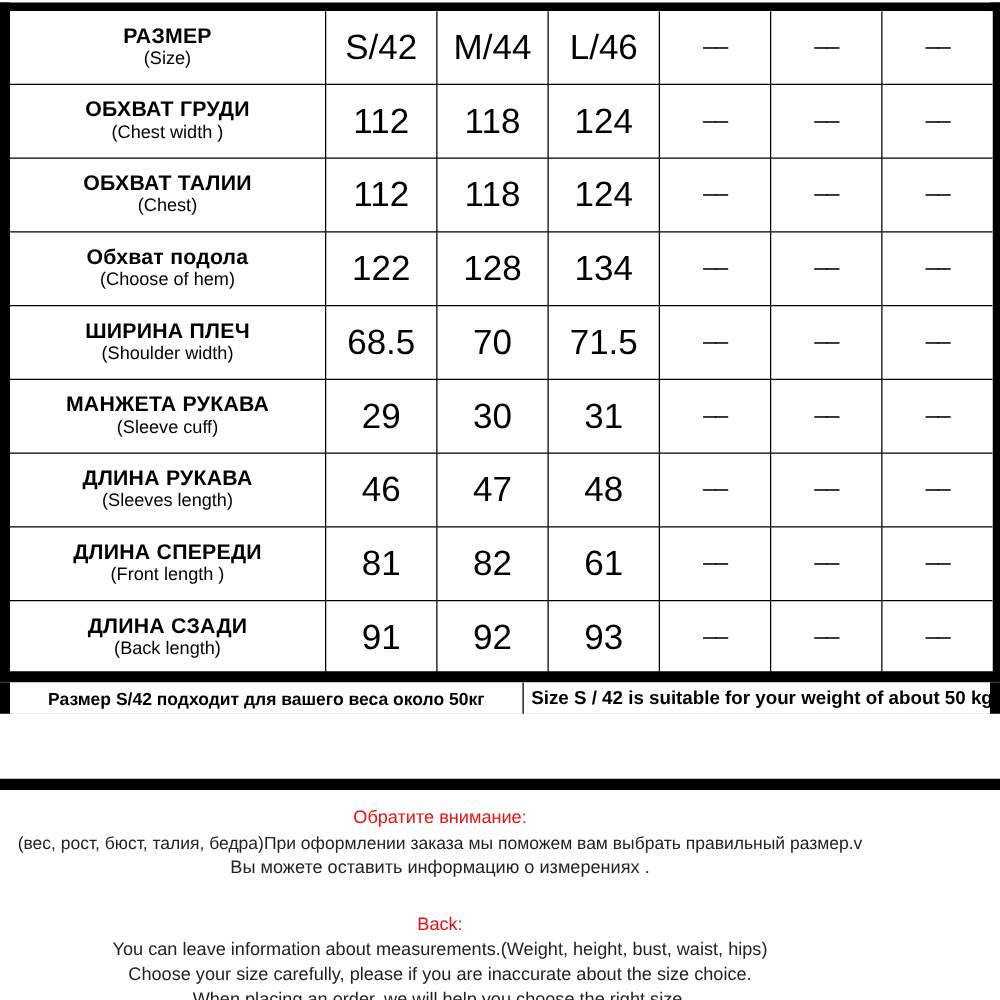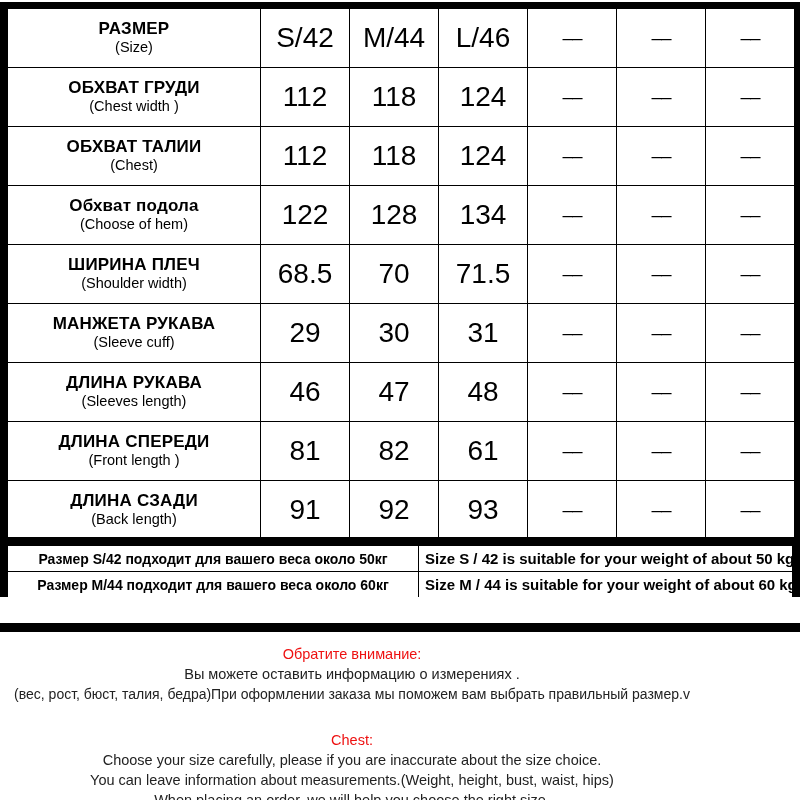--- a/index.html
+++ b/index.html
@@ -281,36 +281,32 @@
 
   <div class="band-thick" id="band-top" style="top: 537px;"></div>
 
   <div class="weight-wrap" id="weight-wrap" style="top: 546px;">
     <table class="weight-table">
       <tbody id="weight-table-body">
           <tr>
             <td><span class="w-ru">Размер S/42 подходит для вашего веса около 50кг</span></td>
             <td><span class="w-en">Size S / 42 is suitable for your weight of about 50 kg</span></td>
           </tr>
-          <tr>
-            <td><span class="w-ru">Размер M/44 подходит для вашего веса около 60кг</span></td>
-            <td><span class="w-en">Size M / 44 is suitable for your weight of about 60 kg</span></td>
-          </tr>
         </tbody>
     </table>
   </div>
 
   <div class="band-thick" id="band-bottom" style="top: 623px;"></div>
 
   <div class="notes" id="notes-ru" style="top: 644px;">
     <div class="note-head" style="color: rgb(238, 17, 17);">Обратите внимание:</div>
+    <div class="note-line wide">(вес, рост, бюст, талия, бедра)При оформлении заказа мы поможем вам выбрать правильный размер.v</div>
     <div class="note-line">Вы можете оставить информацию о измерениях .</div>
-    <div class="note-line wide">(вес, рост, бюст, талия, бедра)При оформлении заказа мы поможем вам выбрать правильный размер.v</div>
   </div>
 
   <div class="notes" id="notes-en" style="top: 730px;">
-    <div class="note-head" style="color: rgb(238, 17, 17);">Chest:</div>
+    <div class="note-head" style="color: rgb(238, 17, 17);">Back:</div>
+    <div class="note-line">You can leave information about measurements.(Weight, height, bust, waist, hips)</div>
     <div class="note-line">Choose your size carefully, please if you are inaccurate about the size choice.</div>
-    <div class="note-line">You can leave information about measurements.(Weight, height, bust, waist, hips)</div>
     <div class="note-line">When placing an order, we will help you choose the right size.</div>
   </div>
 
 </div>
 
 </body></html>

